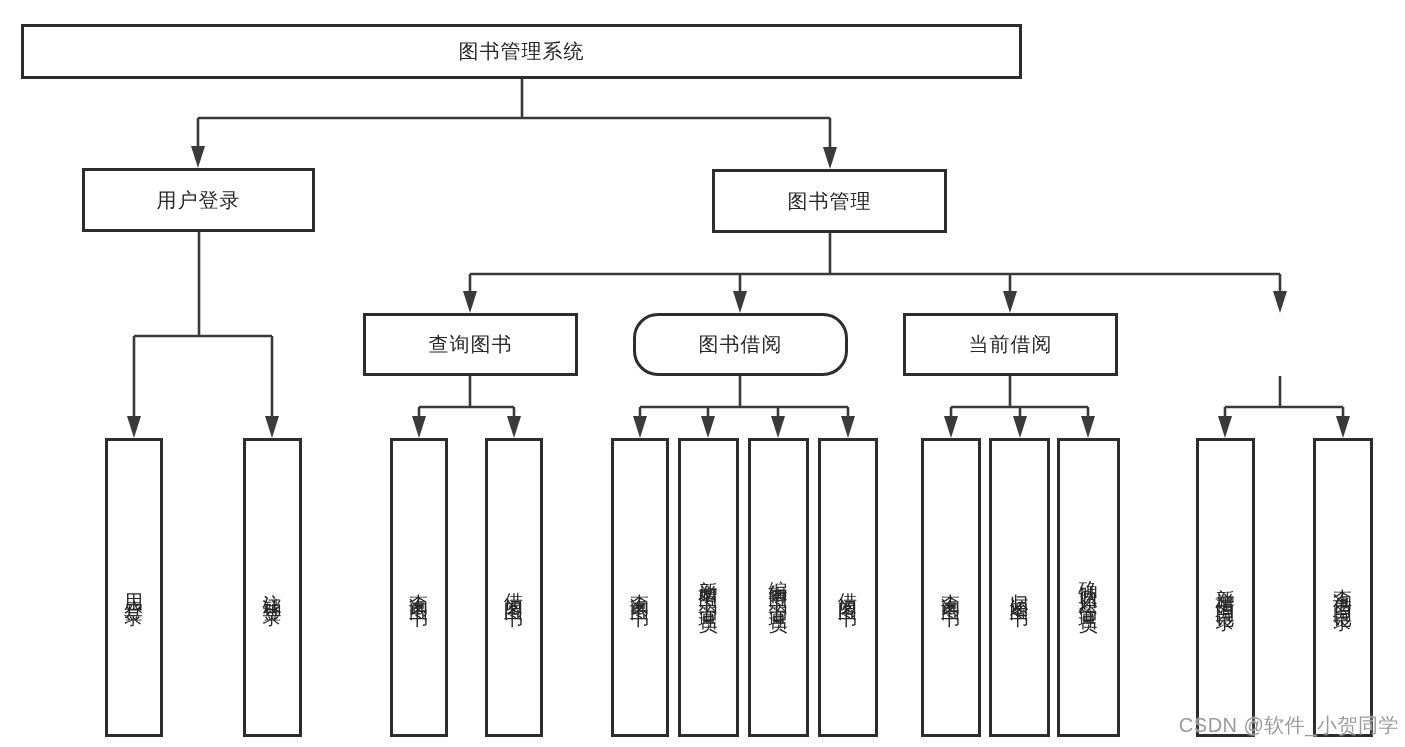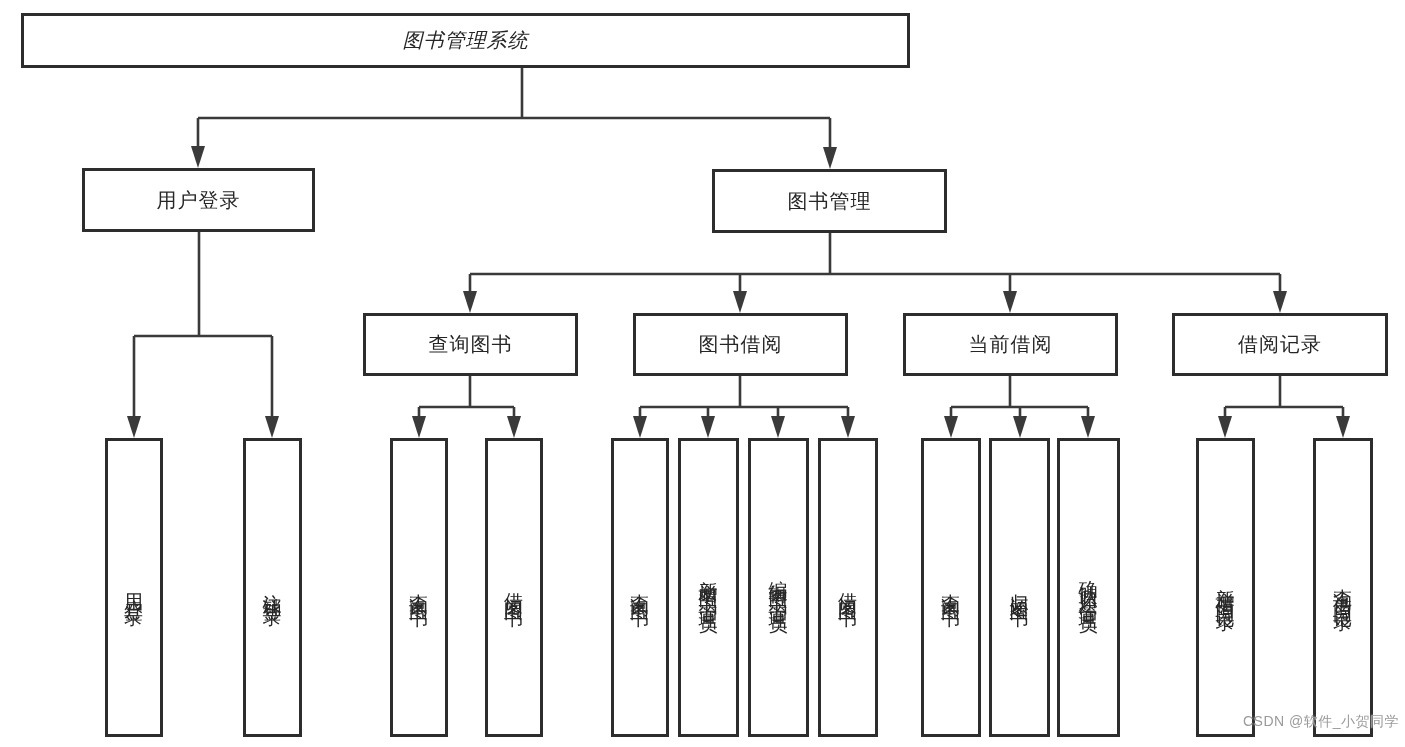--- a/index.html
+++ b/index.html
@@ -32,22 +32,22 @@
   }
   .vnode{
     writing-mode:vertical-rl;
     text-orientation:mixed;
     font-size:19px;
     letter-spacing:5px;
     line-height:1;
     padding:4px 0;
   }
   #watermark{
-    position:absolute;right:6px;bottom:16px;
-    font-size:14px;color:var(--watermark);
+    position:absolute;right:6px;bottom:8px;
+    font-size:20px;color:var(--watermark);
     letter-spacing:0.5px;
     text-shadow:0 0 2px #fff;
     white-space:nowrap;
   }
 </style>
 </head>
 <body>
 
 <div id="stage">
 
@@ -80,29 +80,28 @@
     <path class="cline" d="M1010 376 V407 M951 407 H1088 M951 407 V420 M1020 407 V420 M1088 407 V420"></path>
     <polygon class="ahead" points="944,416 958,416 951,438"></polygon>
     <polygon class="ahead" points="1013,416 1027,416 1020,438"></polygon>
     <polygon class="ahead" points="1081,416 1095,416 1088,438"></polygon>
 
     <path class="cline" d="M1280 376 V407 M1225 407 H1343 M1225 407 V420 M1343 407 V420"></path>
     <polygon class="ahead" points="1218,416 1232,416 1225,438"></polygon>
     <polygon class="ahead" points="1336,416 1350,416 1343,438"></polygon>
   </svg>
 
-  <div class="node" style="left:21px;top:13px;width:889px;height:55px;font-style:italic;">图书管理系统</div>
+  <div class="node" style="left:21px;top:24px;width:1001px;height:55px;">图书管理系统</div>
 
   <div class="node" style="left:82px;top:168px;width:233px;height:64px;">用户登录</div>
   <div class="node" style="left:712px;top:169px;width:235px;height:64px;">图书管理</div>
 
   <div class="node" style="left:363px;top:313px;width:215px;height:63px;">查询图书</div>
-  <div class="node" style="left:633px;top:313px;width:215px;height:63px;">图书借阅</div>
+  <div class="node" style="left:633px;top:313px;width:215px;height:63px;border-radius:25px;">图书借阅</div>
   <div class="node" style="left:903px;top:313px;width:215px;height:63px;text-align:right;">当前借阅</div>
-  <div class="node" style="left:1172px;top:313px;width:216px;height:63px;">借阅记录</div>
 
   <div class="node vnode" style="left:105px;top:438px;width:58px;height:299px;">用户登录</div>
   <div class="node vnode" style="left:243px;top:438px;width:59px;height:299px;">注销登录</div>
 
   <div class="node vnode" style="left:390px;top:438px;width:58px;height:299px;">查询图书</div>
   <div class="node vnode" style="left:485px;top:438px;width:58px;height:299px;">借阅图书</div>
 
   <div class="node vnode" style="left:611px;top:438px;width:58px;height:299px;">查询图书</div>
   <div class="node vnode" style="left:678px;top:438px;width:61px;height:299px;">新增图书（管理员）</div>
   <div class="node vnode" style="left:748px;top:438px;width:61px;height:299px;">编辑图书（管理员）</div>

